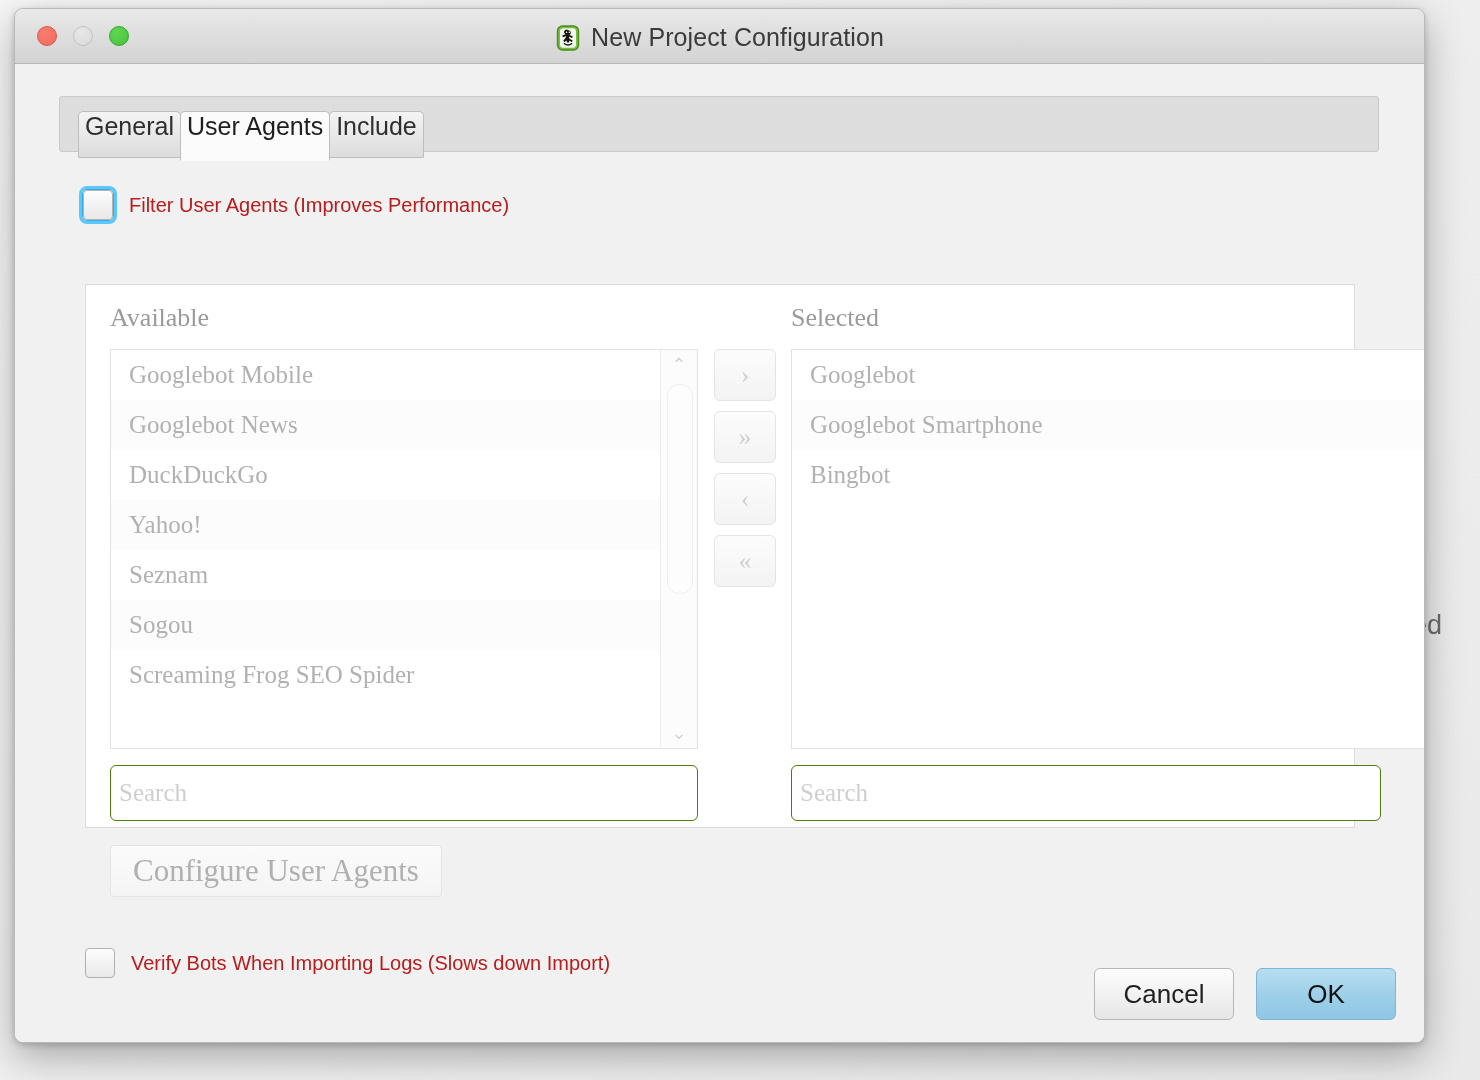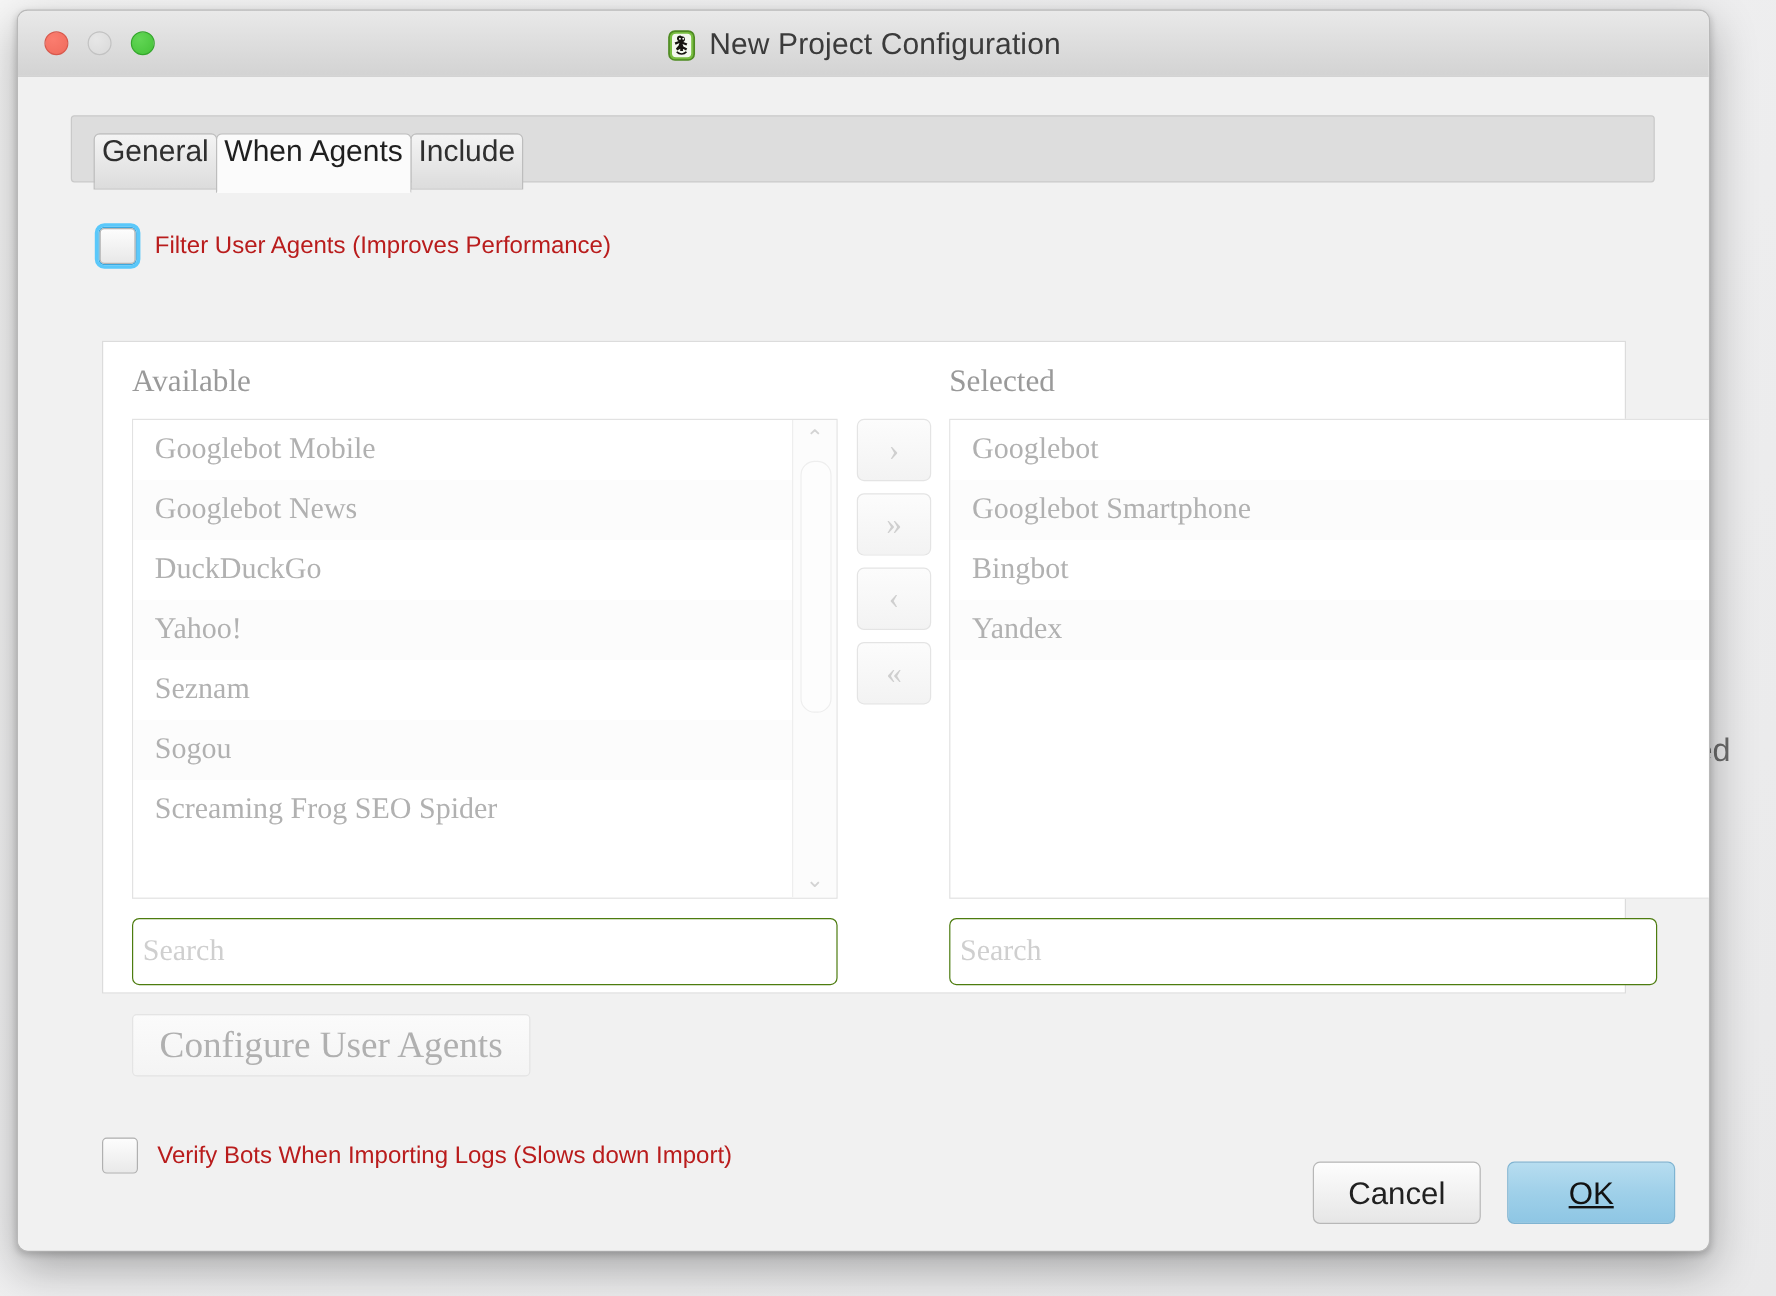--- a/index.html
+++ b/index.html
@@ -343,21 +343,20 @@
   }
   #cancel-btn {
     color: #212121;
     background: linear-gradient(to bottom, #fdfdfd 0%, #f1f1f1 52%, #e6e6e6 100%);
     border: 1px solid #b7b7b7;
   }
   #ok-btn {
     color: #121212;
     background: linear-gradient(to bottom, #b7ddf0 0%, #9fd0e9 50%, #8ec6e4 100%);
     border: 1px solid #7fb4d2;
-    text-decoration: underline;
   }
 </style>
 </head>
 <body>
 
 <div id="desktop">
   <div id="backdrop-text">ed</div>
 </div>
 
 <div id="window">
@@ -381,21 +380,21 @@
   </div>
 
   <div id="body">
 
     <div id="tabstrip">
       <div id="tablist">
         <div class="tab">
           <span>General</span>
         </div>
         <div class="tab active">
-          <span>When Agents</span>
+          <span>User Agents</span>
         </div>
         <div class="tab">
           <span>Include</span>
         </div>
       </div>
     </div>
 
     <div id="content">
 
       <div id="filter-row">
@@ -438,21 +437,20 @@
           <div class="xbtn">
             <span>«</span>
           </div>
         </div>
 
         <div class="listbox" id="sel-list">
           <div class="list-inner">
             <div class="list-row">Googlebot</div>
             <div class="list-row">Googlebot Smartphone</div>
             <div class="list-row">Bingbot</div>
-            <div class="list-row">Yandex</div>
           </div>
         </div>
 
         <div class="searchbox" id="avail-search">Search</div>
         <div class="searchbox" id="sel-search">Search</div>
 
         <div id="configure-btn">
           <span>Configure User Agents</span>
         </div>
       </div>

